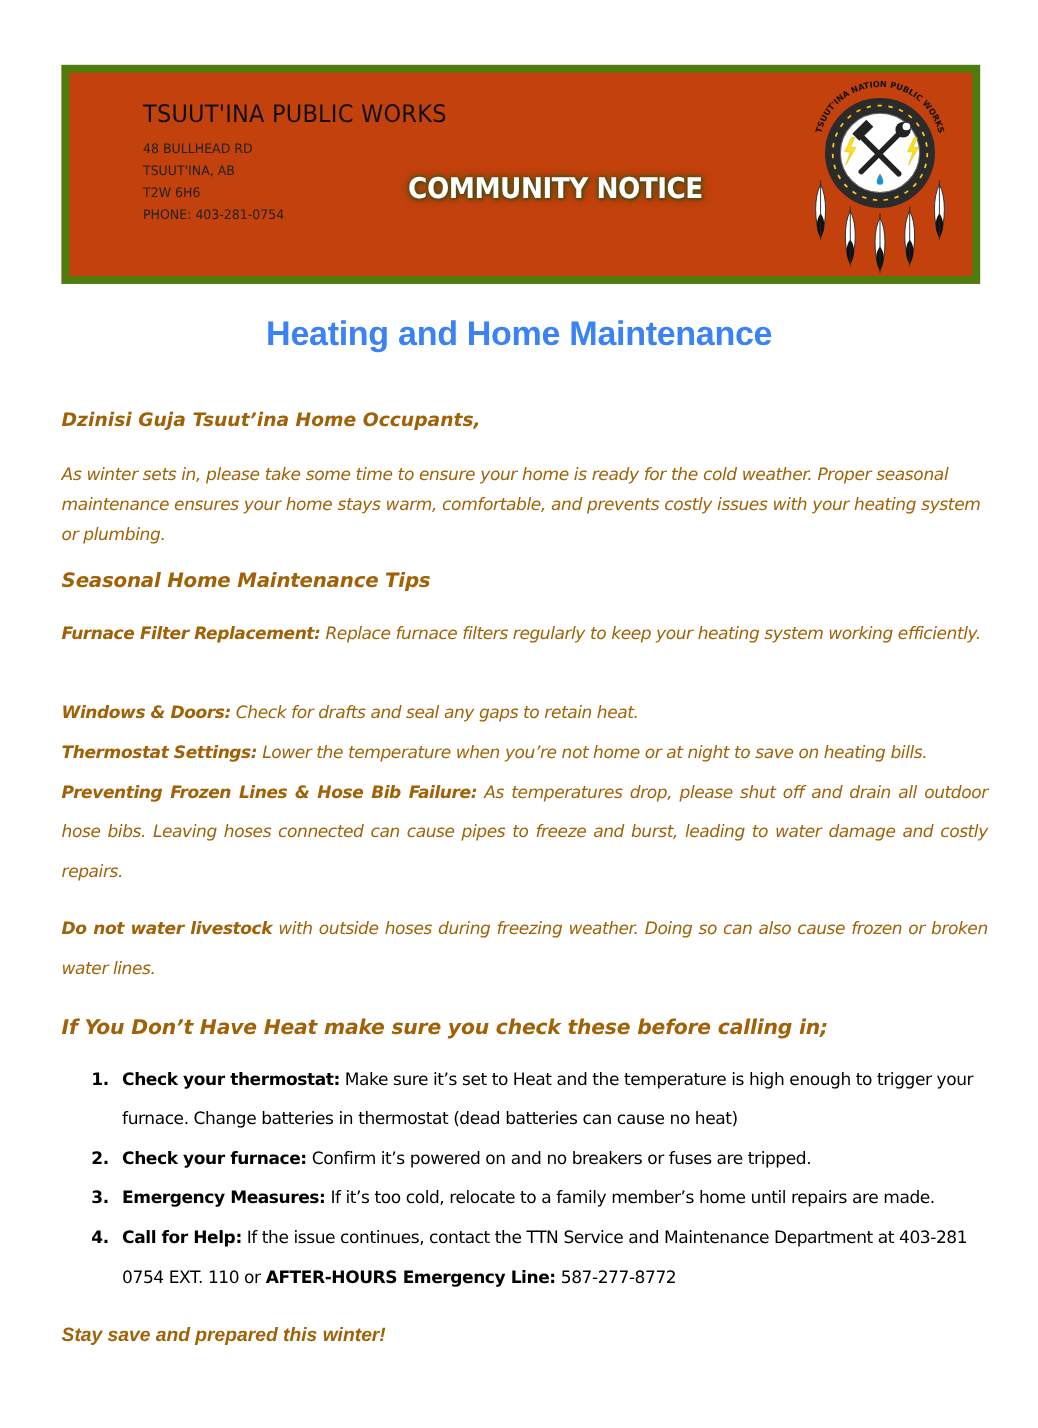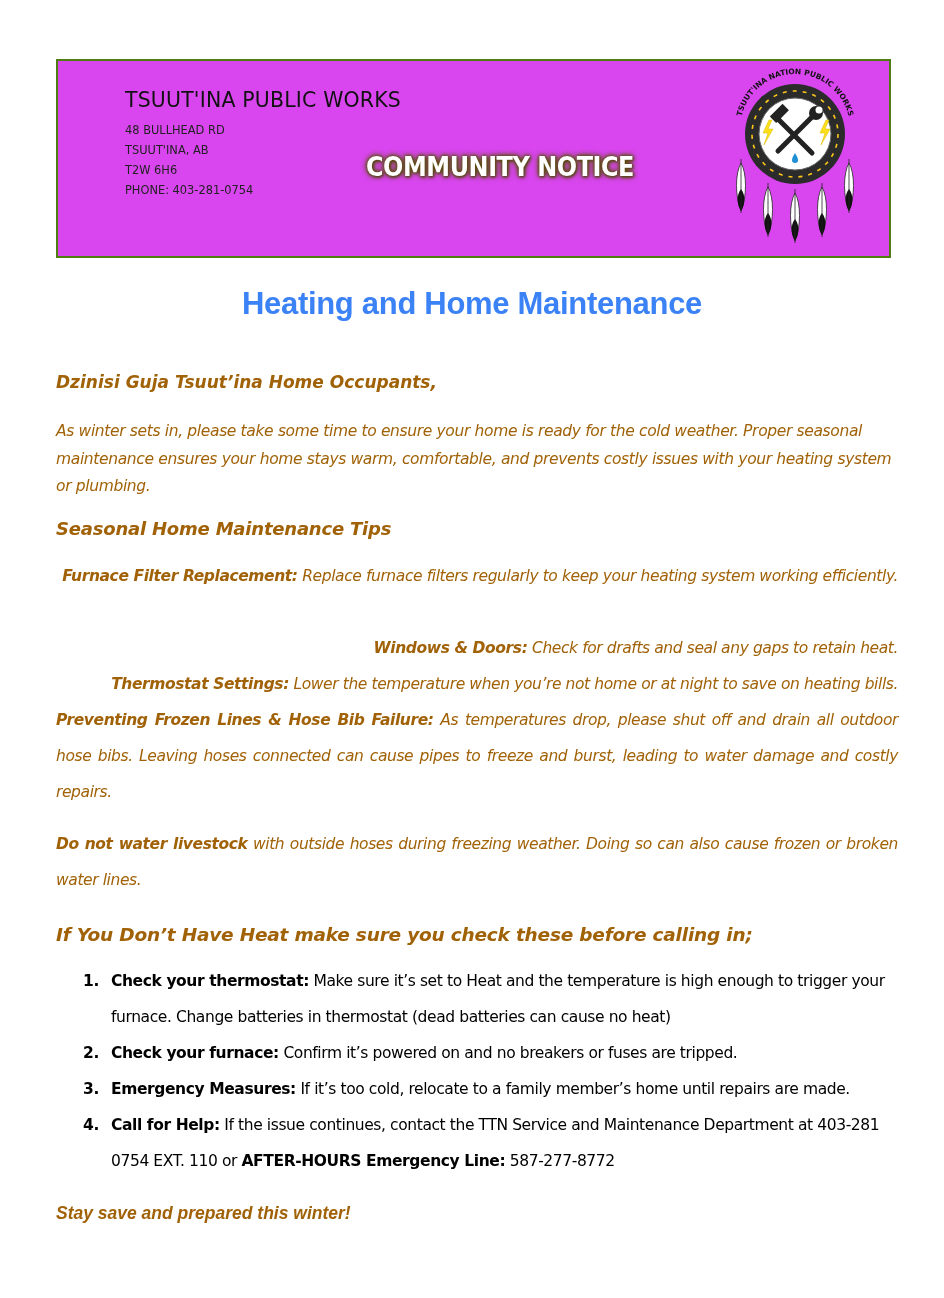--- a/index.html
+++ b/index.html
@@ -1,21 +1,21 @@
 <!DOCTYPE html>
 <html><head>
   <meta charset="utf-8">
   <style>
     * { box-sizing: border-box; margin: 0; padding: 0; }
     html, body { width: 944px; height: 1298px; background: #ffffff; }
     body { position: relative; font-family: "DejaVu Sans", "Liberation Sans", sans-serif; color: #000; overflow: hidden; }
 
     .header-box {
       position: absolute; left: 56px; top: 59px; width: 835px; height: 199px;
-      background: #d946ef; border: 2px solid #4d7c0f;
+      background: #c2410c; border: 7px solid #4d7c0f;
     }
     .org-name {
       position: absolute; left: 67px; top: 26px;
       font-family: "DejaVu Sans", sans-serif; font-size: 22px; letter-spacing: 0.2px;
       color: #111; white-space: nowrap; transform: scaleX(0.93); transform-origin: left top;
     }
     .addr { position: absolute; left: 67px; font-size: 12px; color: #222; white-space: nowrap; transform: scaleX(0.95); transform-origin: left top; }
     .addr.l1 { top: 62px; }
     .addr.l2 { top: 82px; }
     .addr.l3 { top: 102px; }
@@ -32,21 +32,21 @@
     .title {
       position: absolute; left: 0; width: 944px; top: 286px; text-align: center;
       font-family: "Liberation Sans", sans-serif; font-weight: bold; font-size: 31px; color: #3b82f6;
       letter-spacing: -0.3px;
     }
     .p { position: absolute; left: 56px; width: 842px; font-family: "DejaVu Sans", sans-serif; font-size: 15.5px; color: #a16207; font-style: italic; }
     .greeting { top: 372px; font-weight: bold; font-size: 17px; font-family: "DejaVu Sans", sans-serif; }
     .intro { top: 418px; line-height: 27.5px; font-size: 15.5px; letter-spacing: -0.35px; }
     .h2 { font-weight: bold; font-size: 18px; letter-spacing: -0.2px; }
     .tips-heading { top: 518px; }
-    .tip { font-size: 15.5px; letter-spacing: -0.4px; line-height: 36px; text-align: right; }
+    .tip { font-size: 15.5px; letter-spacing: -0.4px; line-height: 36px; }
     .tip b { font-weight: bold; }
     .tip1 { top: 558px; }
     .tip2 { top: 630px; }
     .tip3 { top: 666px; }
     .tip4 { top: 702px; text-align: justify; }
     .livestock { top: 826px; line-height: 36px; text-align: justify; letter-spacing: -0.4px; }
     .noheat-heading { top: 924px; font-size: 18.5px; }
     .steps { position: absolute; left: 80px; top: 963px; width: 820px; font-size: 15.5px; letter-spacing: -0.4px; list-style: none; }
     .steps li { position: relative; padding-left: 31px; line-height: 36px; }
     .steps li .num { position: absolute; left: 3px; top: 0; font-weight: bold; }

